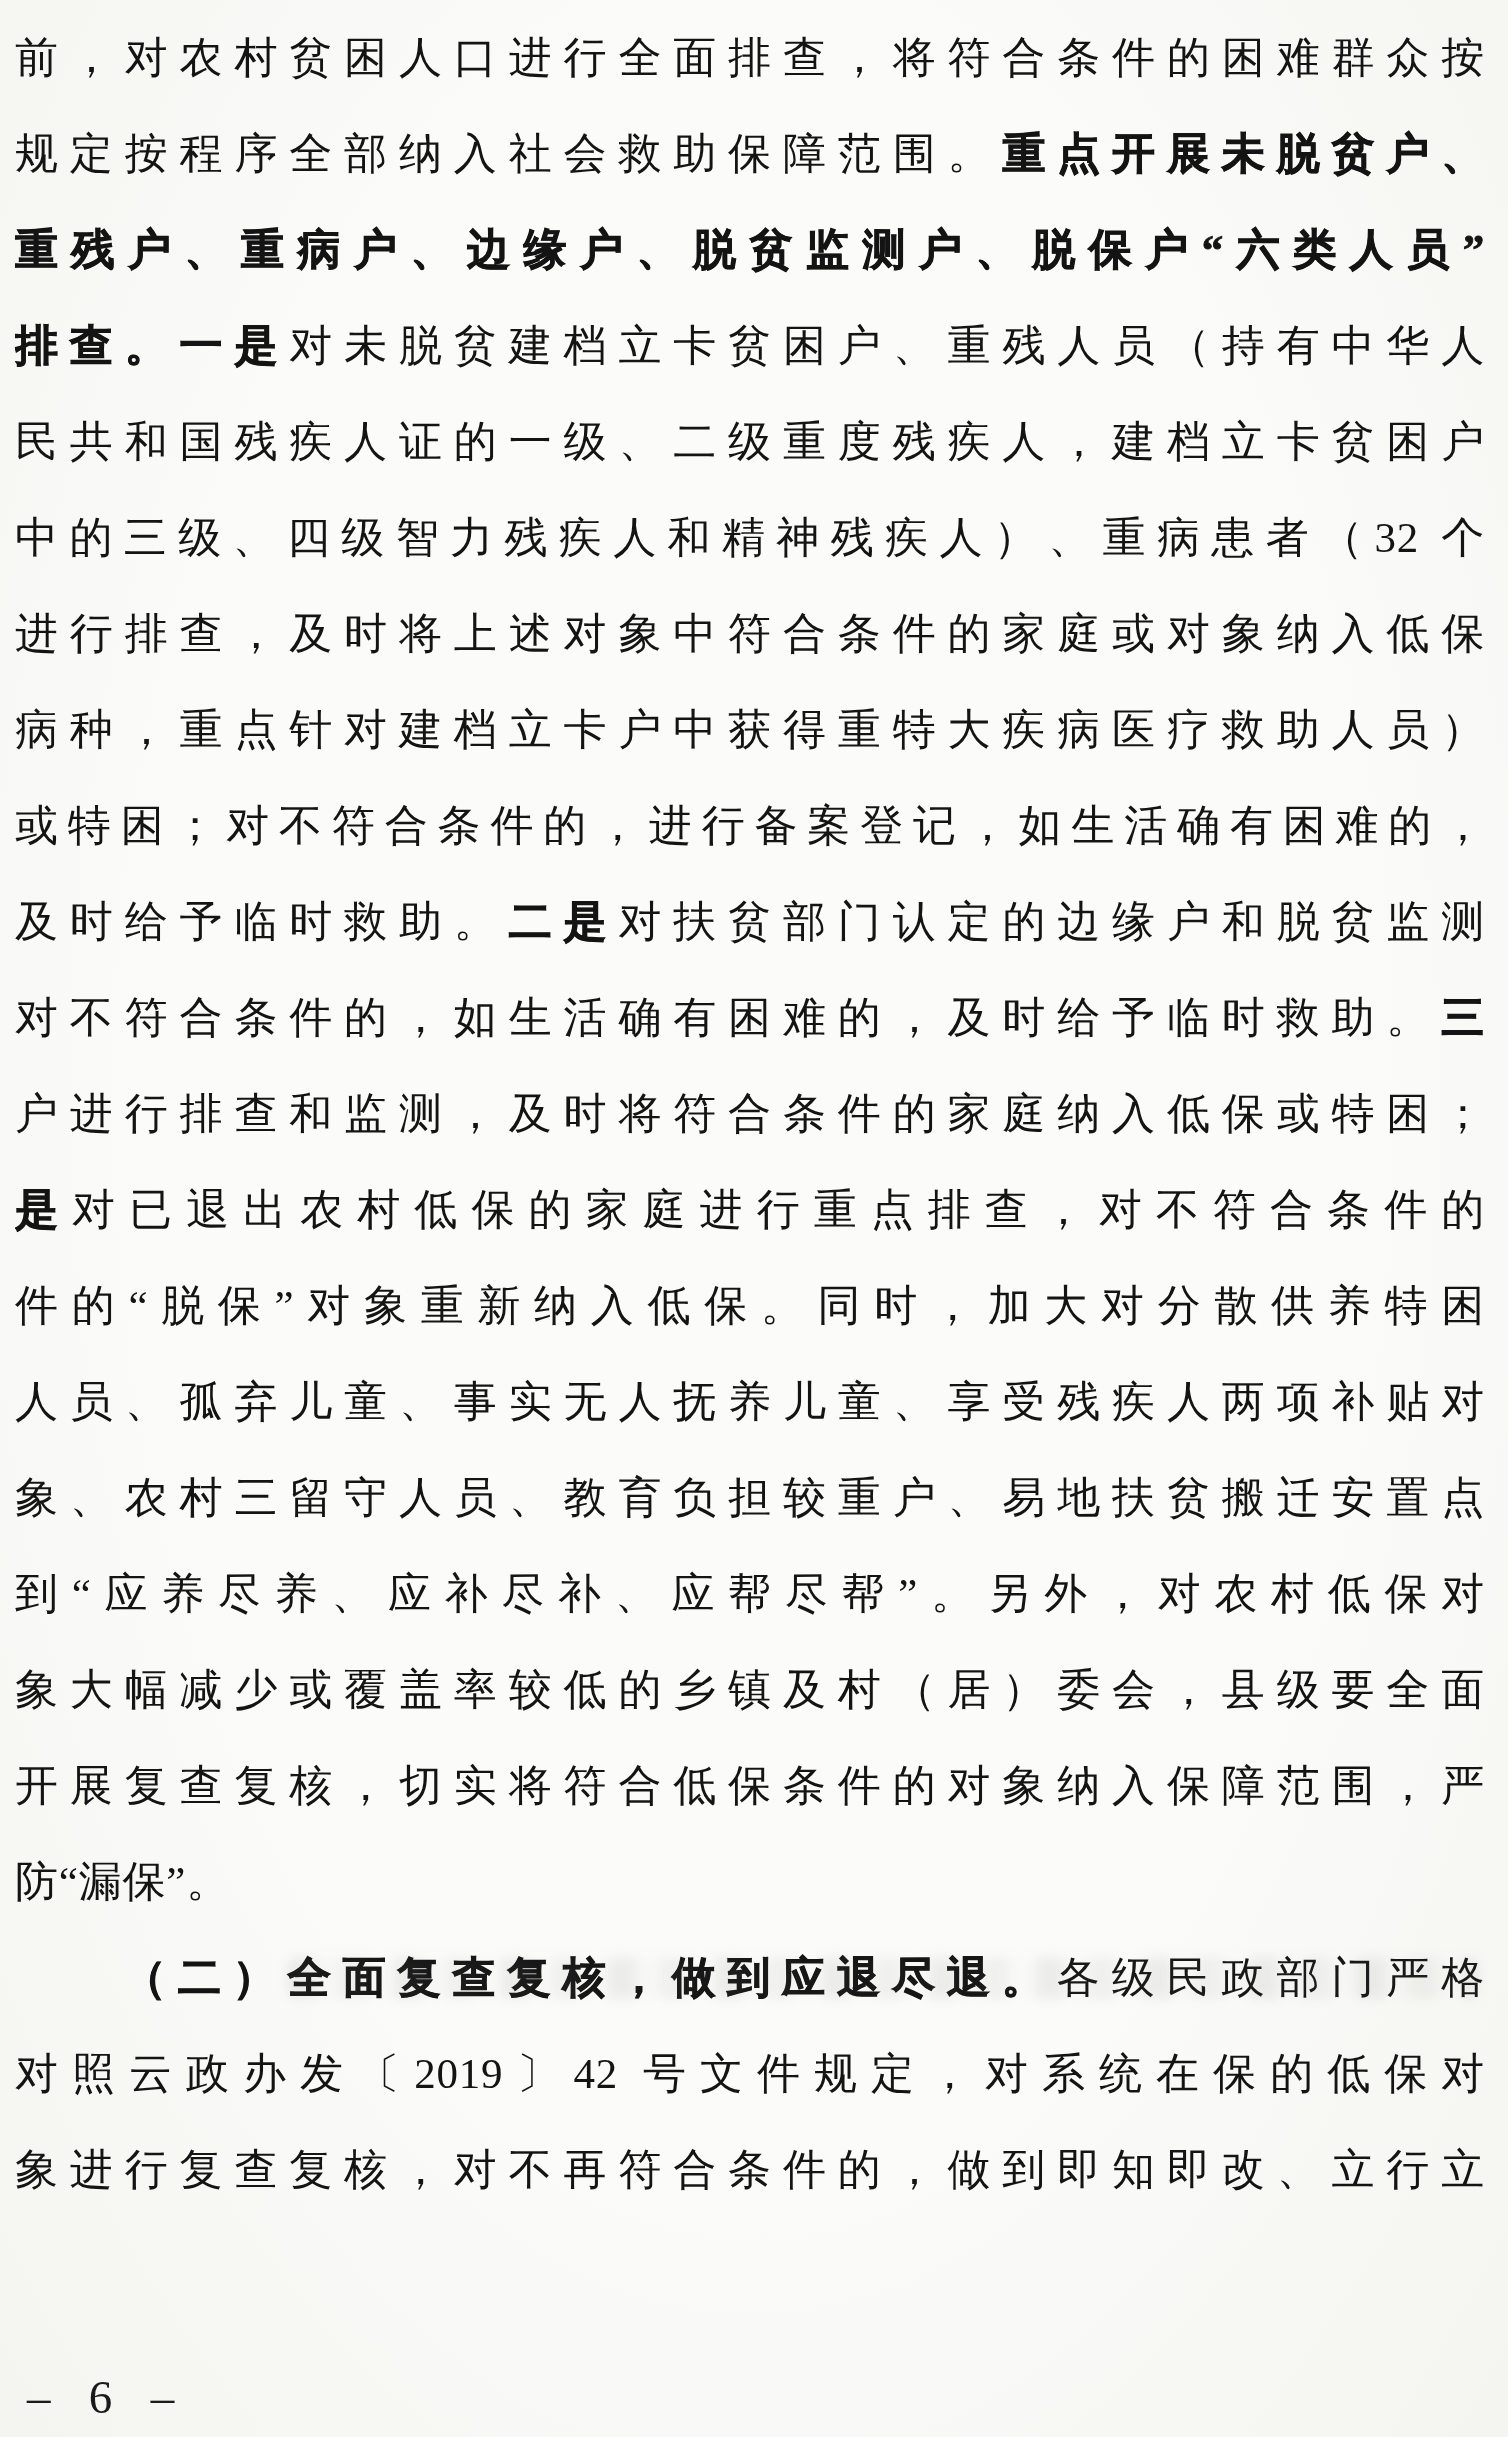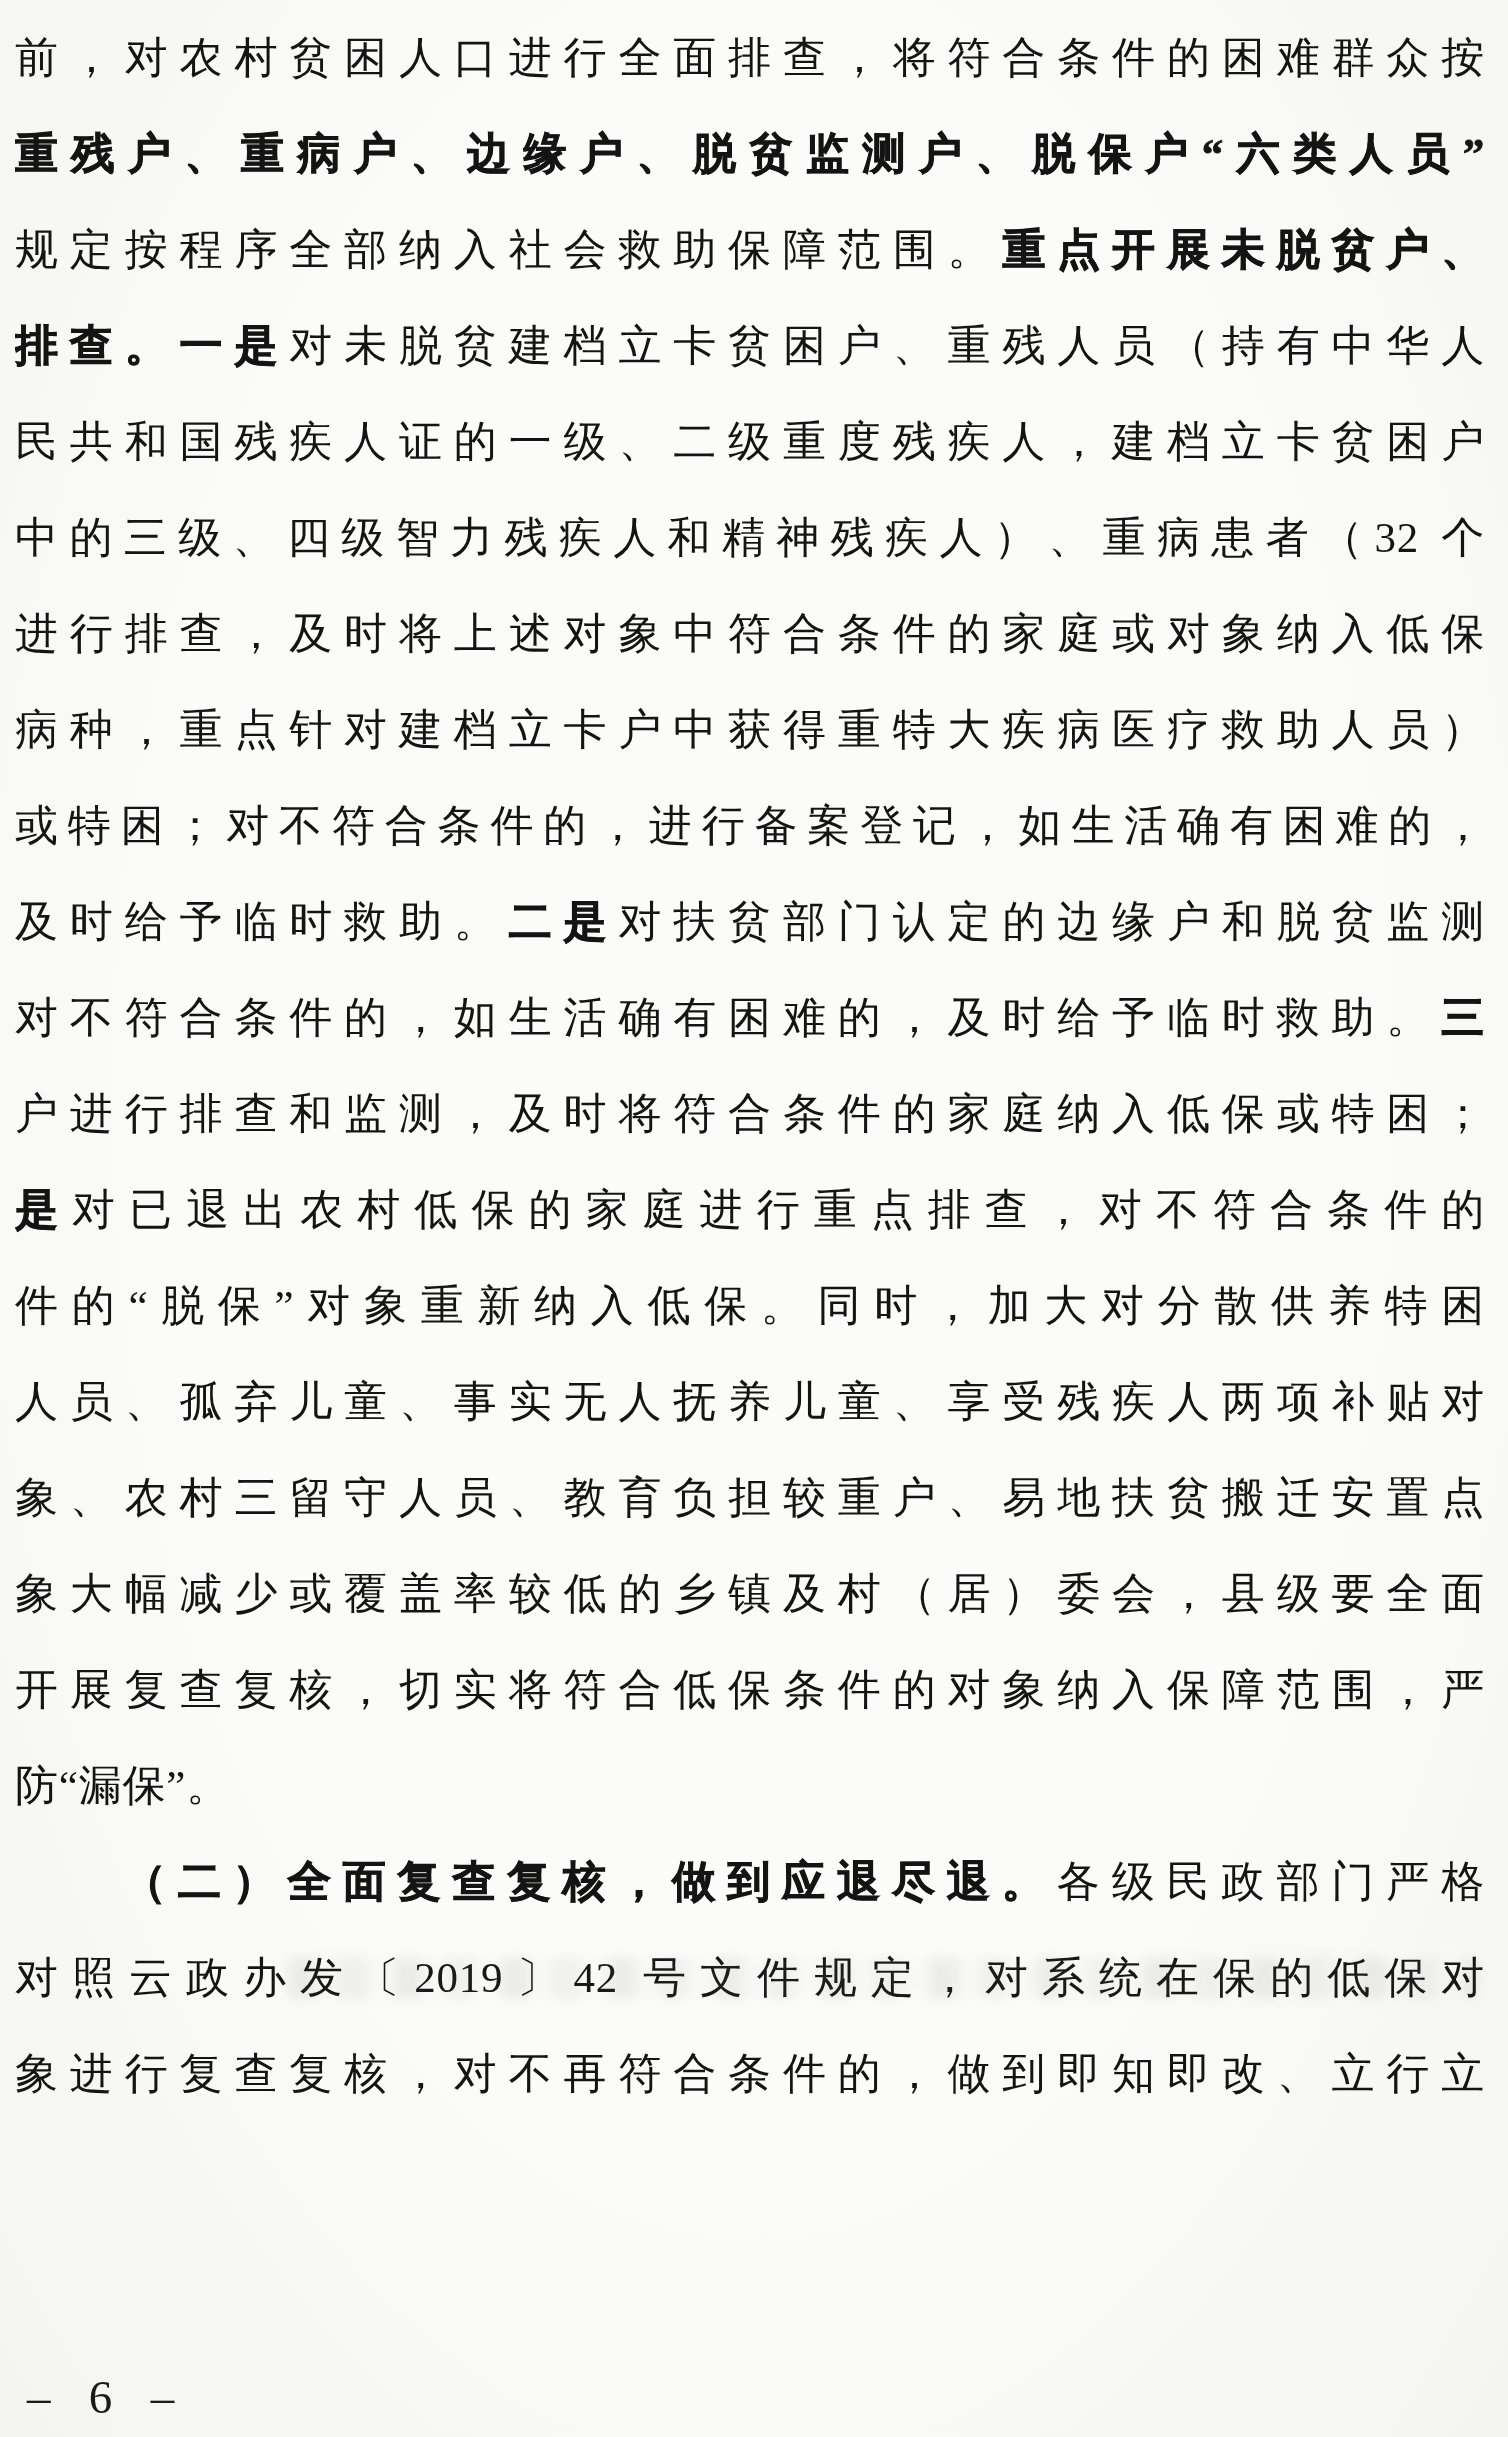--- a/index.html
+++ b/index.html
@@ -71,23 +71,23 @@
   }
 </style>
 </head>
 <body>
 
 <div class="page">
   <div class="text-block">
 
     <div class="line"><span>前，对农村贫困人口进行全面排查，将符合条件的困难群众按</span></div>
 
+    <div class="line"><span>规定按程序全部纳入社会救助保障范围。</span><span class="b">重点开展未脱贫户、</span></div>
+
     <div class="line"><span class="b">重残户、重病户、边缘户、脱贫监测户、脱保户“六类人员”</span></div>
-
-    <div class="line"><span>规定按程序全部纳入社会救助保障范围。</span><span class="b">重点开展未脱贫户、</span></div>
 
     <div class="line"><span class="b">排查。一是</span><span>对未脱贫建档立卡贫困户、重残人员（持有中华人</span></div>
 
     <div class="line"><span>民共和国残疾人证的一级、二级重度残疾人，建档立卡贫困户</span></div>
 
     <div class="line"><span>中的三级、四级智力残疾人和精神残疾人）、重病患者（32 个</span></div>
 
     <div class="line"><span>进行排查，及时将上述对象中符合条件的家庭或对象纳入低保</span></div>
 
     <div class="line"><span>病种，重点针对建档立卡户中获得重特大疾病医疗救助人员）</span></div>
@@ -102,20 +102,21 @@
 
     <div class="line"><span class="b">是</span><span>对已退出农村低保的家庭进行重点排查，对不符合条件的</span></div>
 
     <div class="line"><span>件的“脱保”对象重新纳入低保。同时，加大对分散供养特困</span></div>
 
     <div class="line"><span>人员、孤弃儿童、事实无人抚养儿童、享受残疾人两项补贴对</span></div>
 
     <div class="line"><span>象、农村三留守人员、教育负担较重户、易地扶贫搬迁安置点</span></div>
 
 
+    <div class="line"><span>到“应养尽养、应补尽补、应帮尽帮”。另外，对农村低保对</span></div>
 
     <div class="line"><span>象大幅减少或覆盖率较低的乡镇及村（居）委会，县级要全面</span></div>
 
     <div class="line"><span>开展复查复核，切实将符合低保条件的对象纳入保障范围，严</span></div>
 
     <div class="line noj"><span>防“漏保”。</span></div>
 
     <div class="line indent"><span class="b">（二）全面复查复核，做到应退尽退。</span><span>各级民政部门严格</span></div>
 
     <div class="line"><span>对照云政办发〔2019〕42 号文件规定，对系统在保的低保对</span></div>

